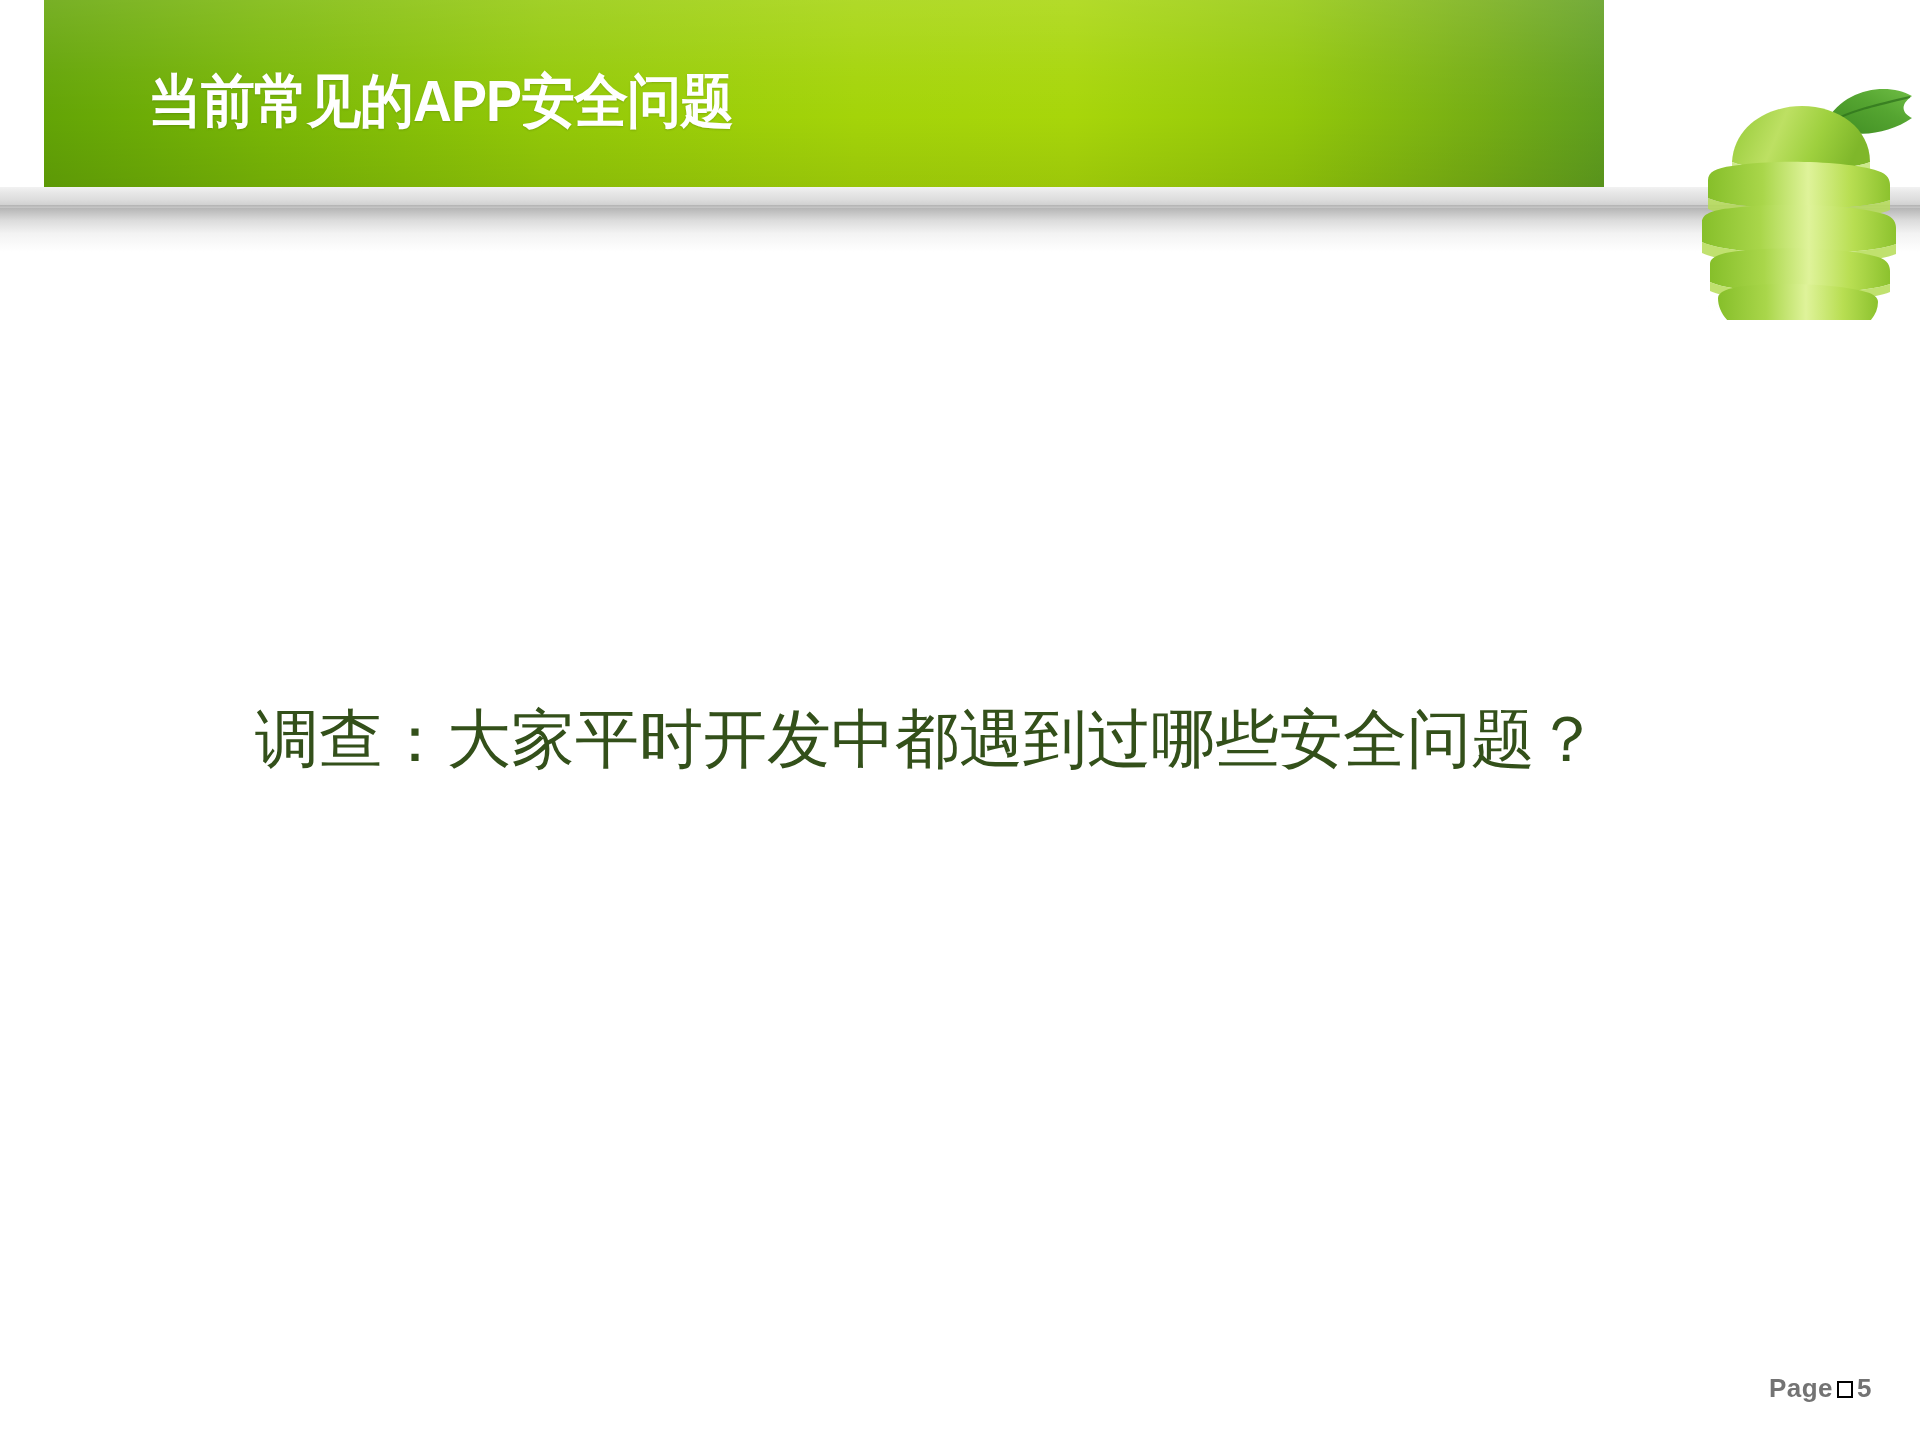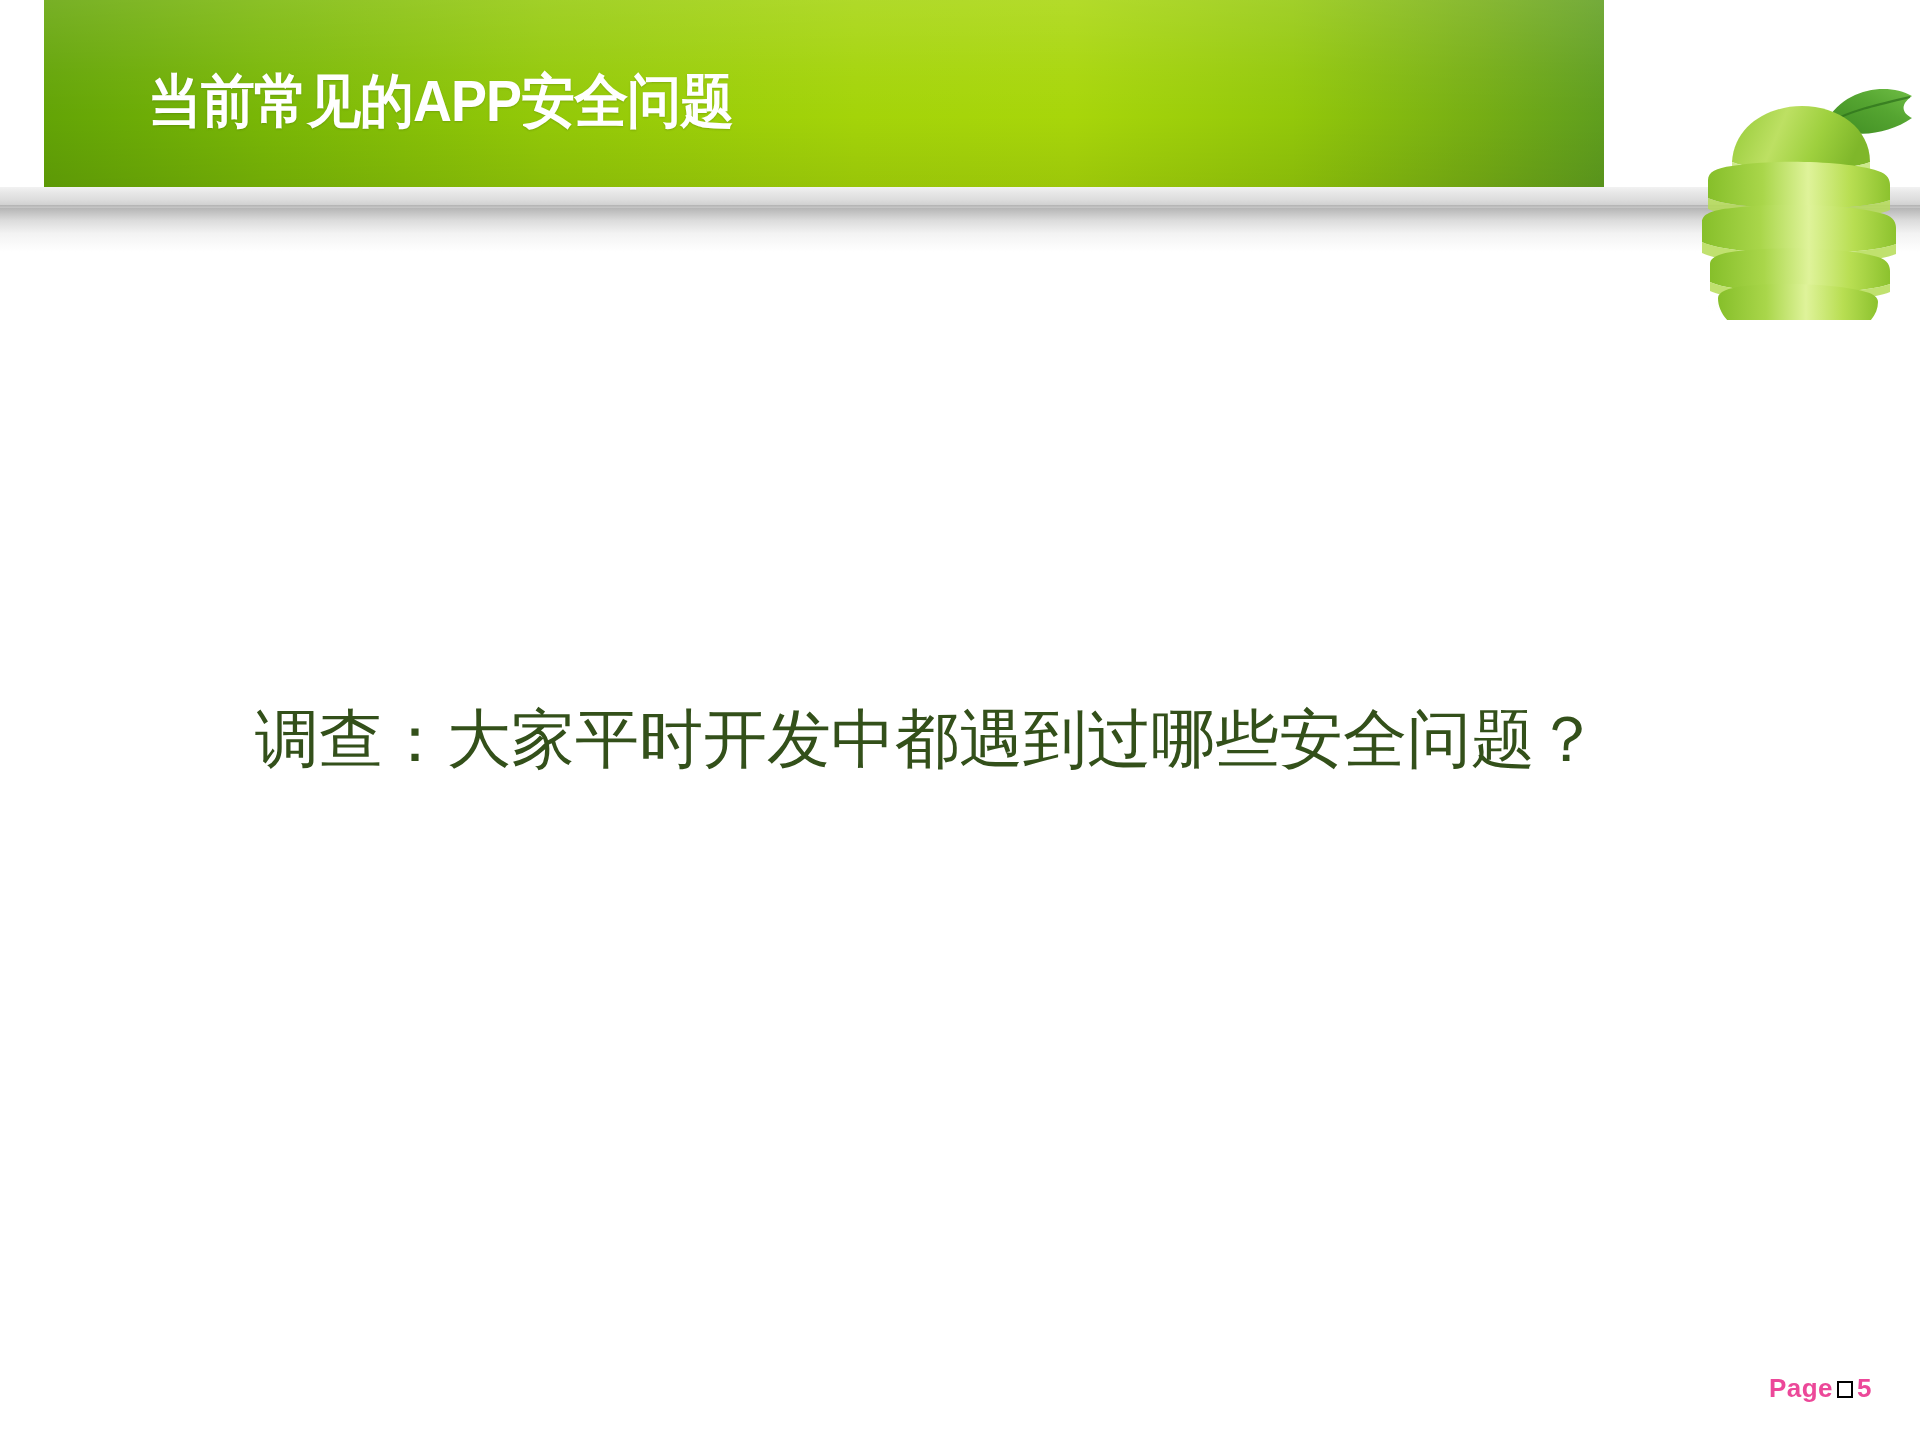--- a/index.html
+++ b/index.html
@@ -119,21 +119,21 @@
     font-weight: normal;
     white-space: nowrap;
     letter-spacing: 0px;
   }
 
   
   .page-footer {
     position: absolute;
     right: 48px;
     top: 1372px;
-    color: #ec4899;
+    color: #737373;
     font-size: 26px;
     font-weight: bold;
     line-height: 32px;
     white-space: nowrap;
     letter-spacing: 0.5px;
   }
   .page-footer .tofu {
     display: inline-block;
     width: 16px;
     height: 17px;

